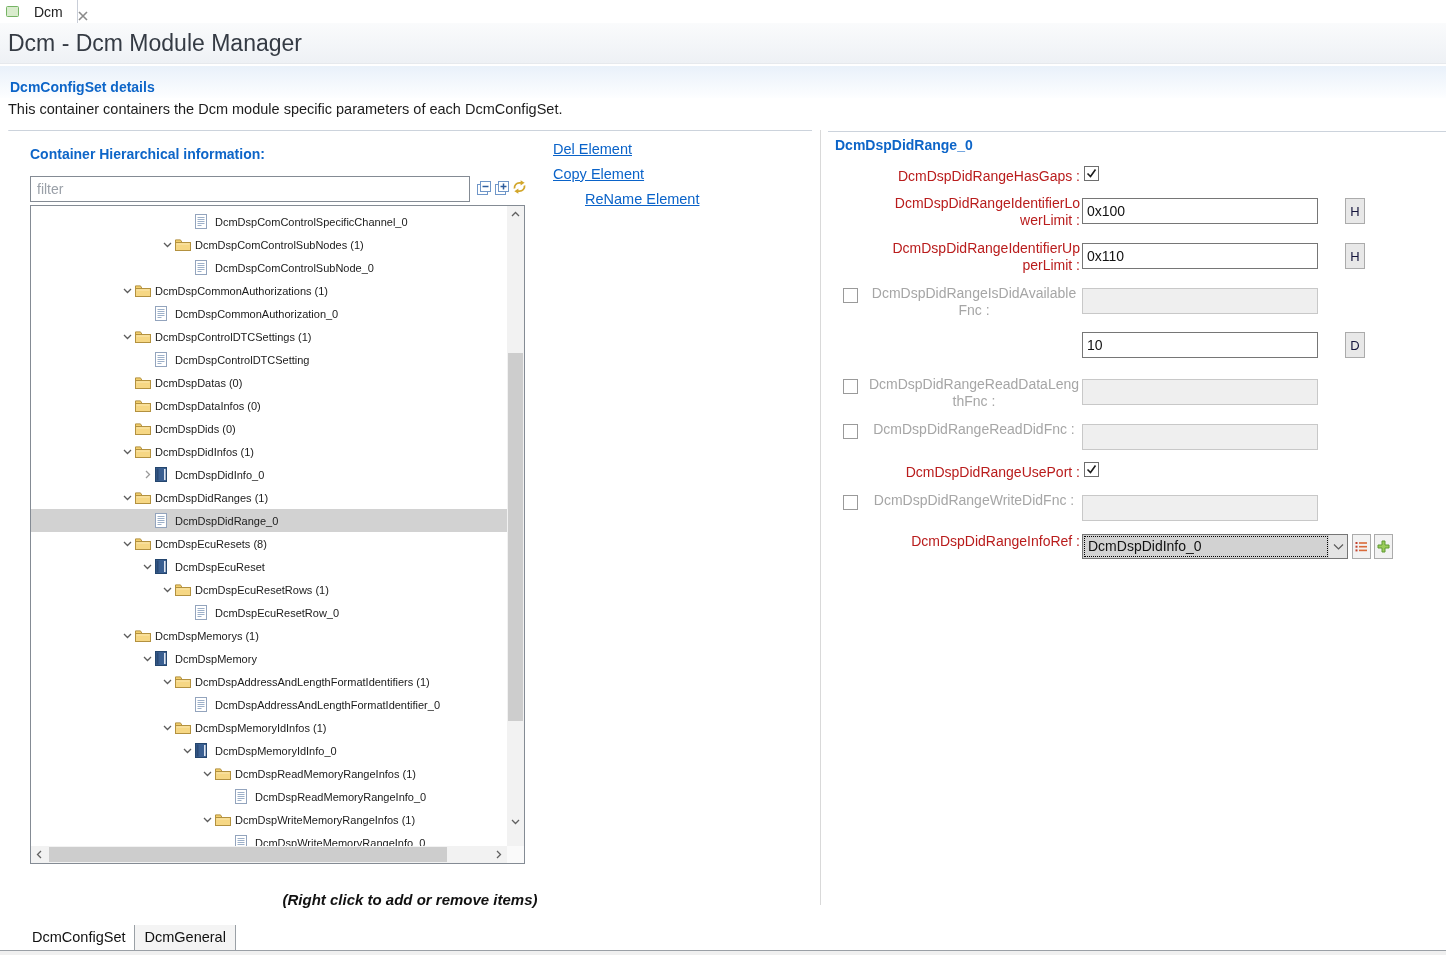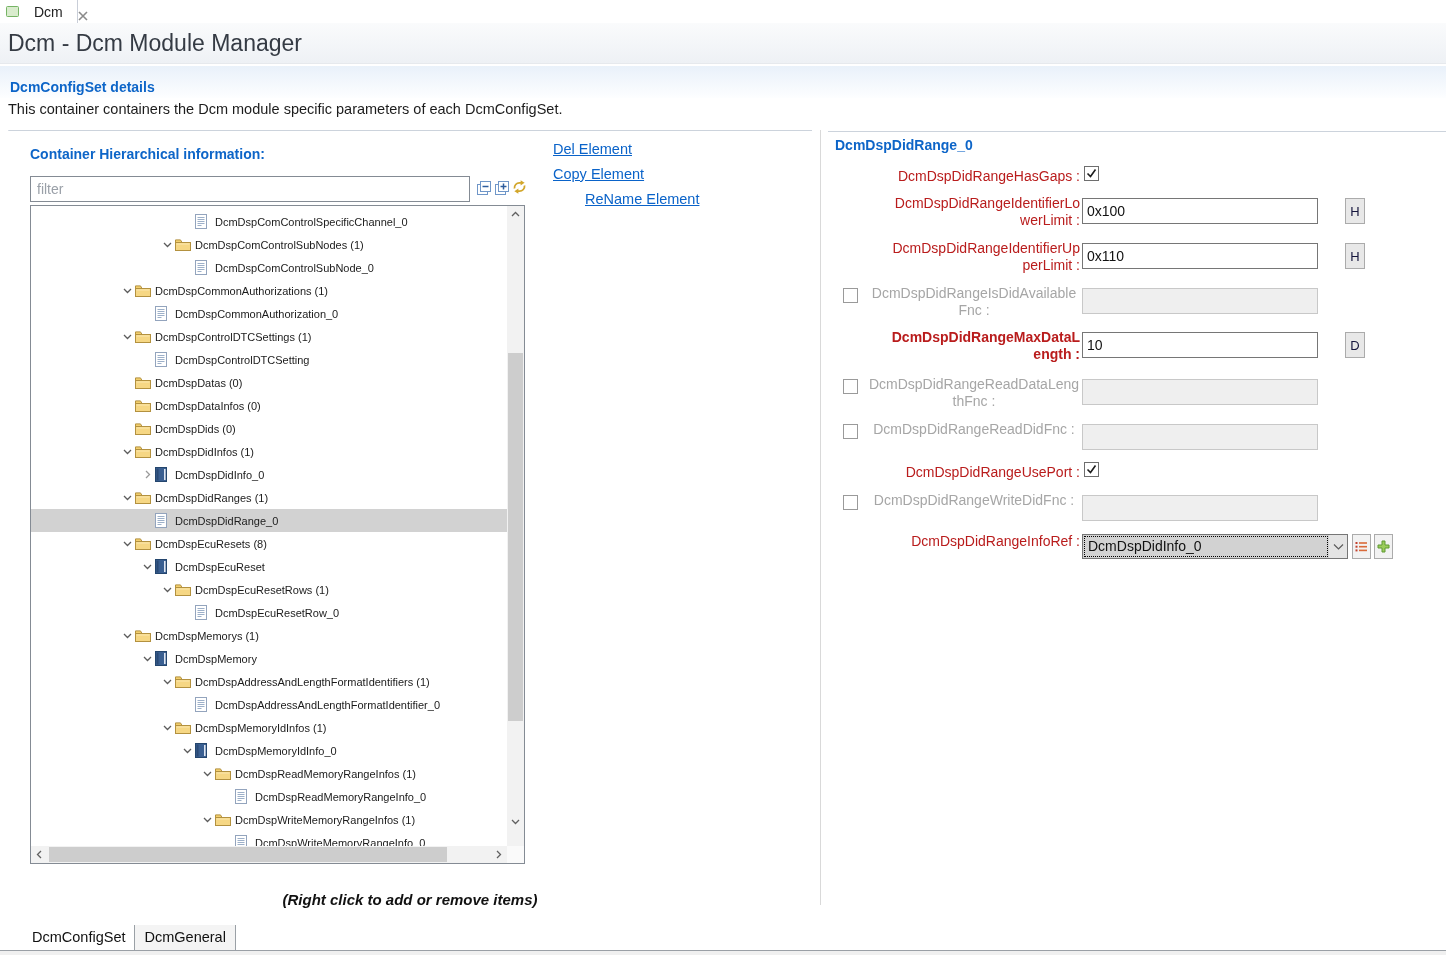--- a/index.html
+++ b/index.html
@@ -663,21 +663,20 @@
           <div class="flabel">DcmDspDidRangeIdentifierUpperLimit :</div>
           <input class="finput" type="text" value="0x110" style="">
           <button class="hd-btn">H</button>
         </div>
         <div class="frow" style="top: 152px; height: 46px;">
           <span class="cb dim cb-prefix"></span>
           <div class="flabel gray wide">DcmDspDidRangeIsDidAvailableFnc :</div>
           <input class="finput" type="text" disabled="" style="">
         </div>
         <div class="frow" style="top: 196px; height: 46px;">
-          <div class="flabel bold">DcmDspDidRangeMaxDataLength :</div>
           <input class="finput" type="text" value="10" style="">
           <button class="hd-btn">D</button>
         </div>
         <div class="frow" style="top: 243px; height: 44px;">
           <span class="cb dim cb-prefix"></span>
           <div class="flabel gray wide">DcmDspDidRangeReadDataLengthFnc :</div>
           <input class="finput" type="text" disabled="" style="">
         </div>
         <div class="frow" style="top: 288px; height: 44px;">
           <span class="cb dim cb-prefix"></span>

